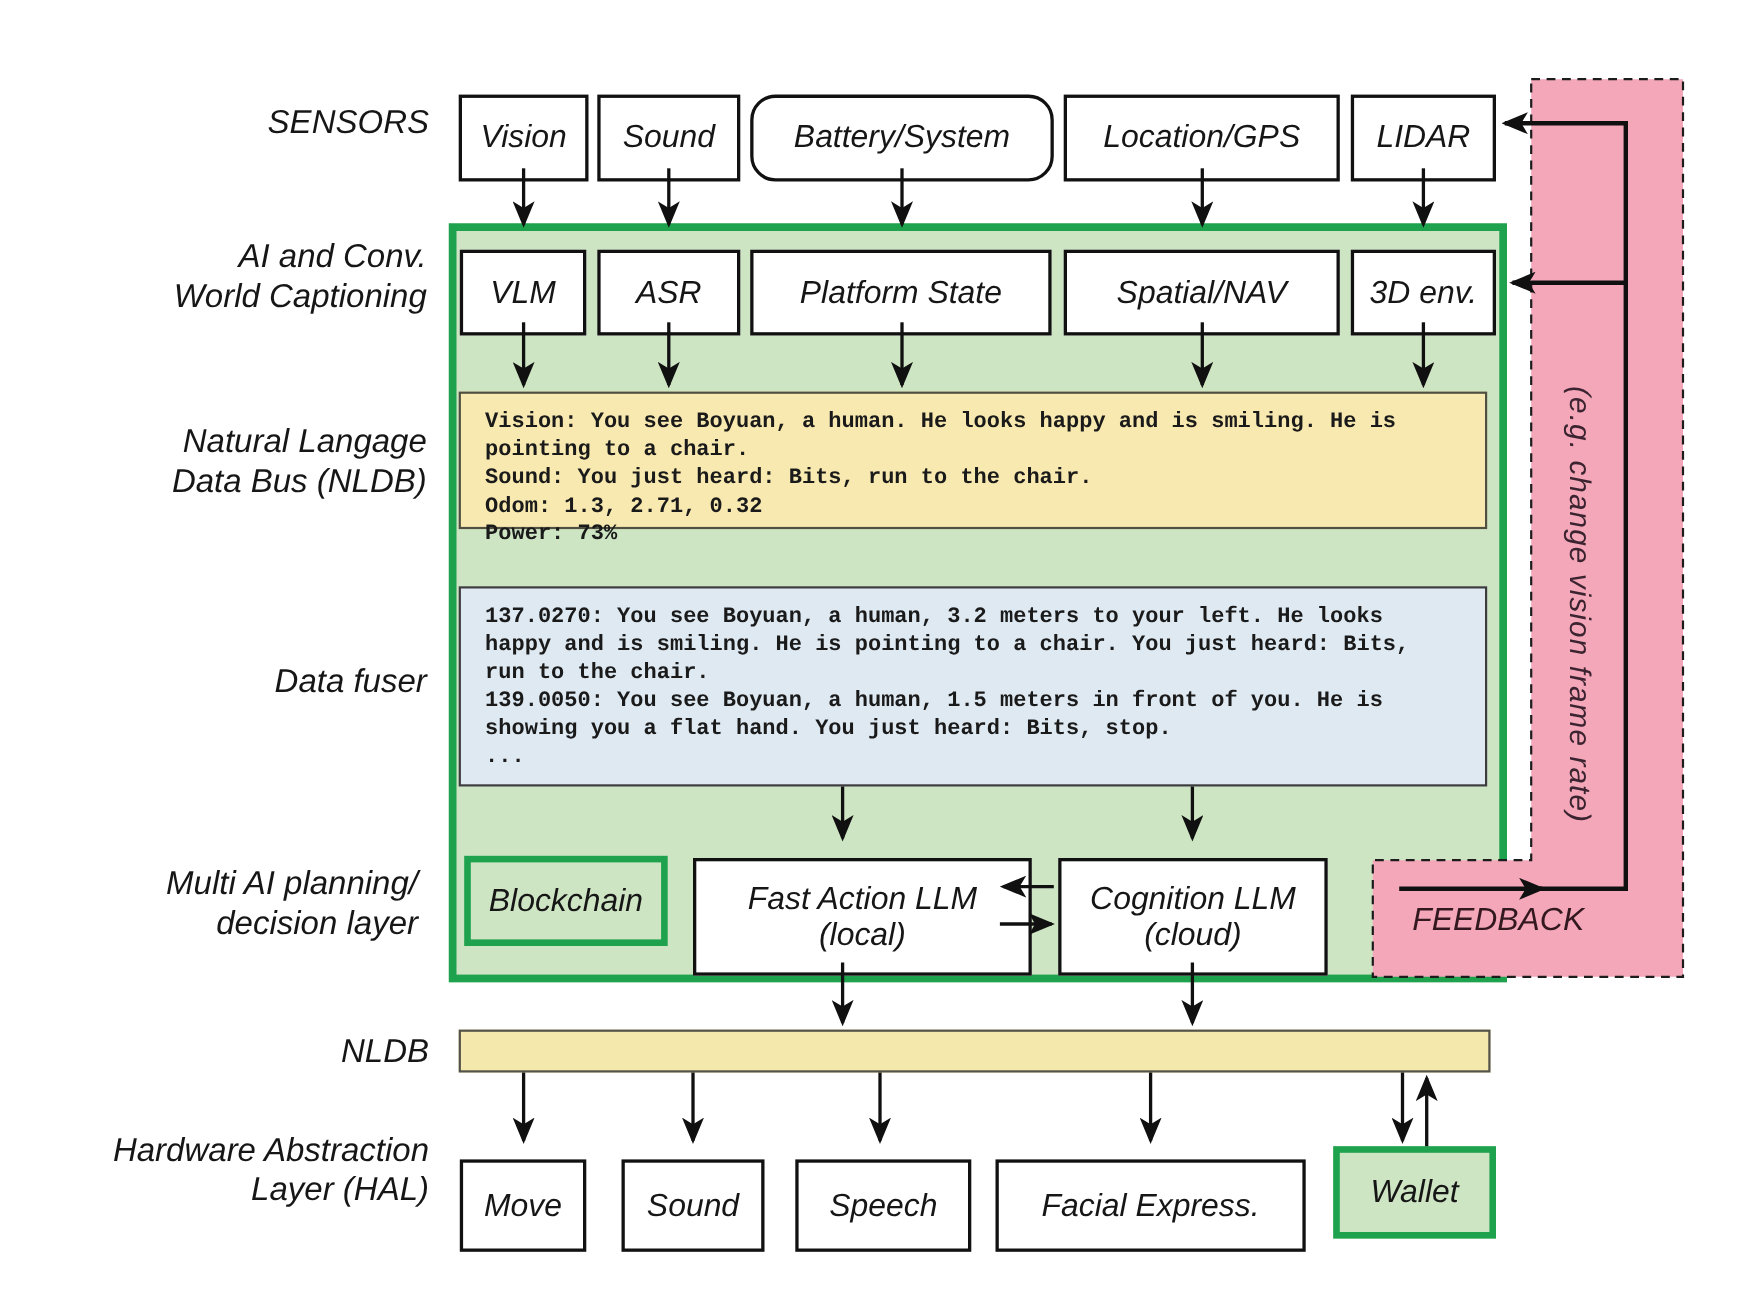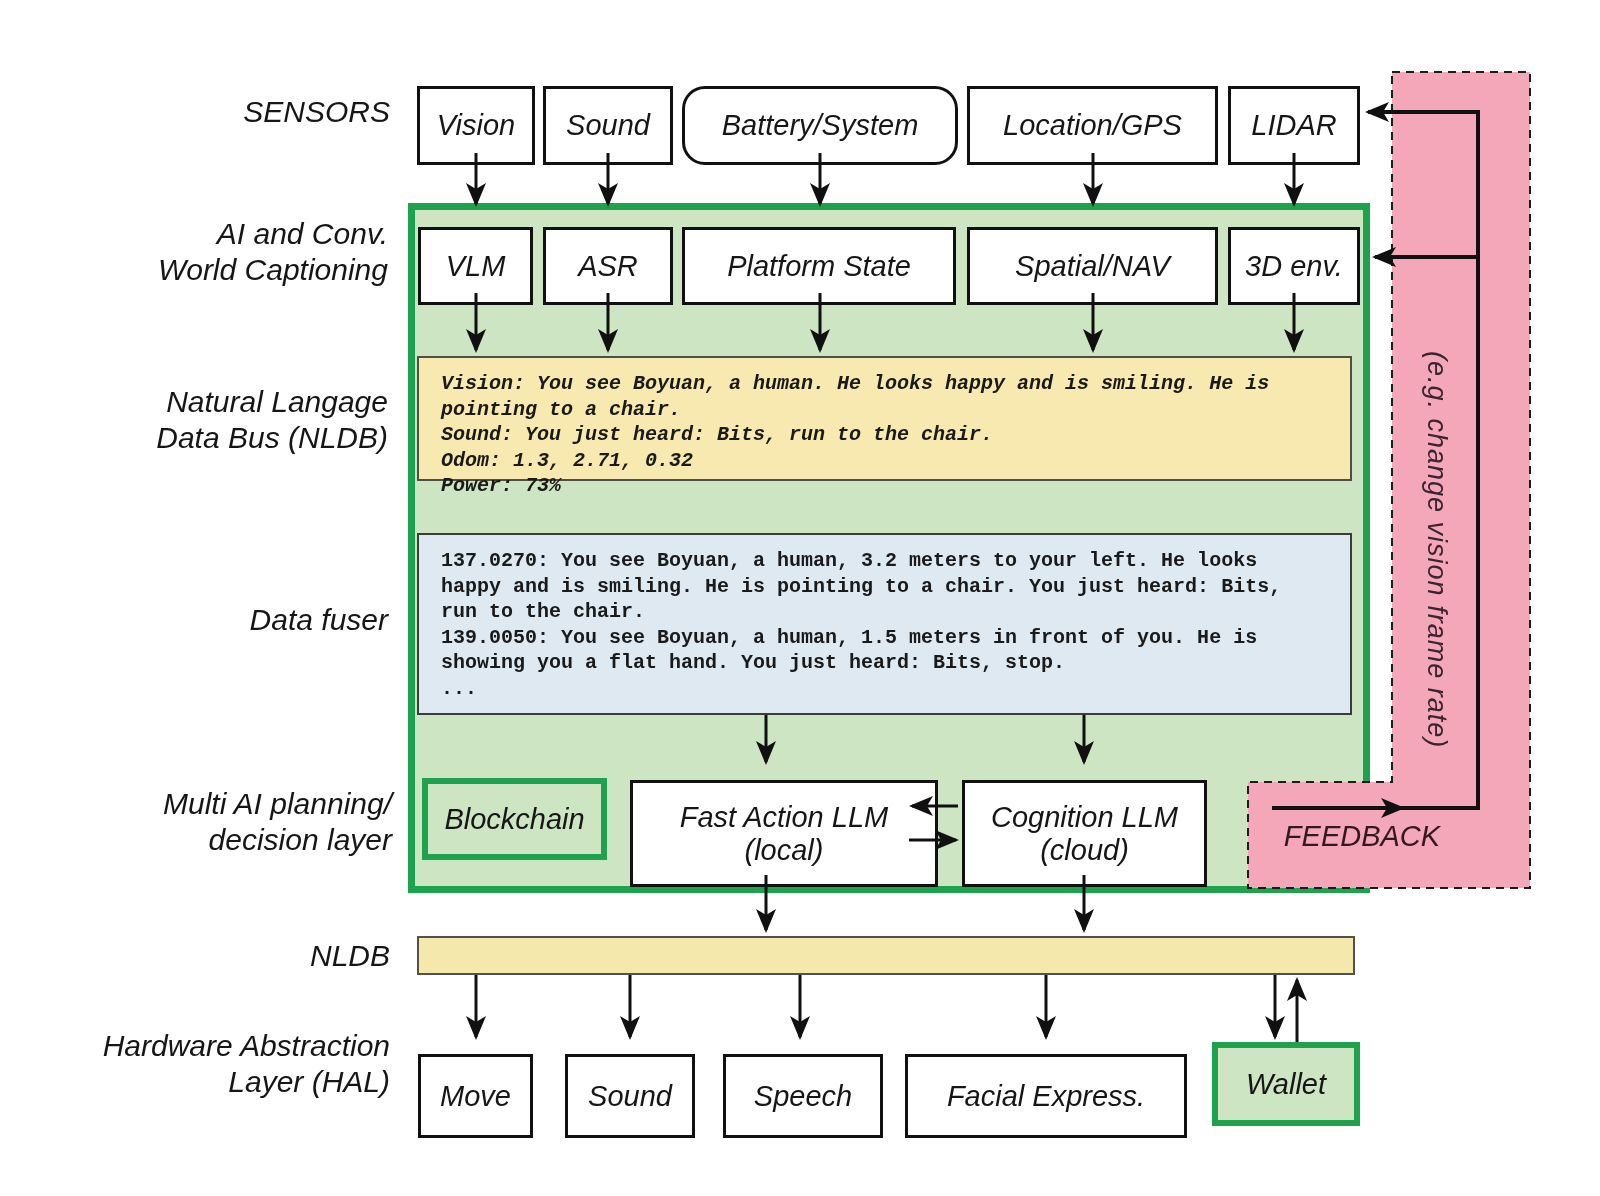--- a/index.html
+++ b/index.html
@@ -56,39 +56,39 @@
 <div class="canvas">
 
   <div class="green-container" style="left:408px; top:203px; width:962px; height:690px;"></div>
 
   <div class="rowlbl" style="left:40px; top:94px;  width:350px;">SENSORS</div>
   <div class="rowlbl" style="left:28px; top:216px; width:360px;">AI and Conv.
 World Captioning</div>
   <div class="rowlbl" style="left:28px; top:384px; width:360px;">Natural Langage
 Data Bus (NLDB)</div>
   <div class="rowlbl" style="left:28px; top:602px; width:360px;">Data fuser</div>
-  <div class="rowlbl" style="left:32px; top:786px; width:360px;">Multi AI planning/
+  <div class="rowlbl" style="left:20px; top:786px; width:360px;">Multi AI planning/
 decision layer</div>
   <div class="rowlbl" style="left:40px; top:938px; width:350px;">NLDB</div>
   <div class="rowlbl" style="left:28px; top:1028px;width:362px;">Hardware Abstraction
 Layer (HAL)</div>
 
   <div class="node" style="left:417px;  top:74px; width:118px; height:79px;">Vision</div>
   <div class="node" style="left:543px;  top:74px; width:130px; height:79px;">Sound</div>
   <div class="node" style="left:682px;  top:74px; width:276px; height:79px;border-radius:23px;">Battery/System</div>
   <div class="node" style="left:967px;  top:74px; width:251px; height:79px;">Location/GPS</div>
   <div class="node" style="left:1228px; top:74px; width:132px; height:79px;">LIDAR</div>
 
   <div class="node" style="left:418px;  top:215px; width:115px; height:78px;">VLM</div>
   <div class="node" style="left:543px;  top:215px; width:130px; height:78px;">ASR</div>
   <div class="node" style="left:682px;  top:215px; width:274px; height:78px;">Platform State</div>
   <div class="node" style="left:967px;  top:215px; width:251px; height:78px;">Spatial/NAV</div>
   <div class="node" style="left:1228px; top:215px; width:132px; height:78px;">3D env.</div>
 
-  <div class="mono-box" style="left:417px; top:356px; width:935px; height:125px; background:#f8e9b0;font-style:italic;">Vision: You see Boyuan, a human. He looks happy and is smiling. He is
+  <div class="mono-box" style="left:417px; top:356px; width:935px; height:125px; background:#f8e9b0;">Vision: You see Boyuan, a human. He looks happy and is smiling. He is
 pointing to a chair.
 Sound: You just heard: Bits, run to the chair.
 Odom: 1.3, 2.71, 0.32
 Power: 73%</div>
 
   <div class="mono-box" style="left:417px; top:533px; width:935px; height:182px; background:#dee9f2; border-color:#3c3c3c;">137.0270: You see Boyuan, a human, 3.2 meters to your left. He looks
 happy and is smiling. He is pointing to a chair. You just heard: Bits,
 run to the chair.
 139.0050: You see Boyuan, a human, 1.5 meters in front of you. He is
 showing you a flat hand. You just heard: Bits, stop.

